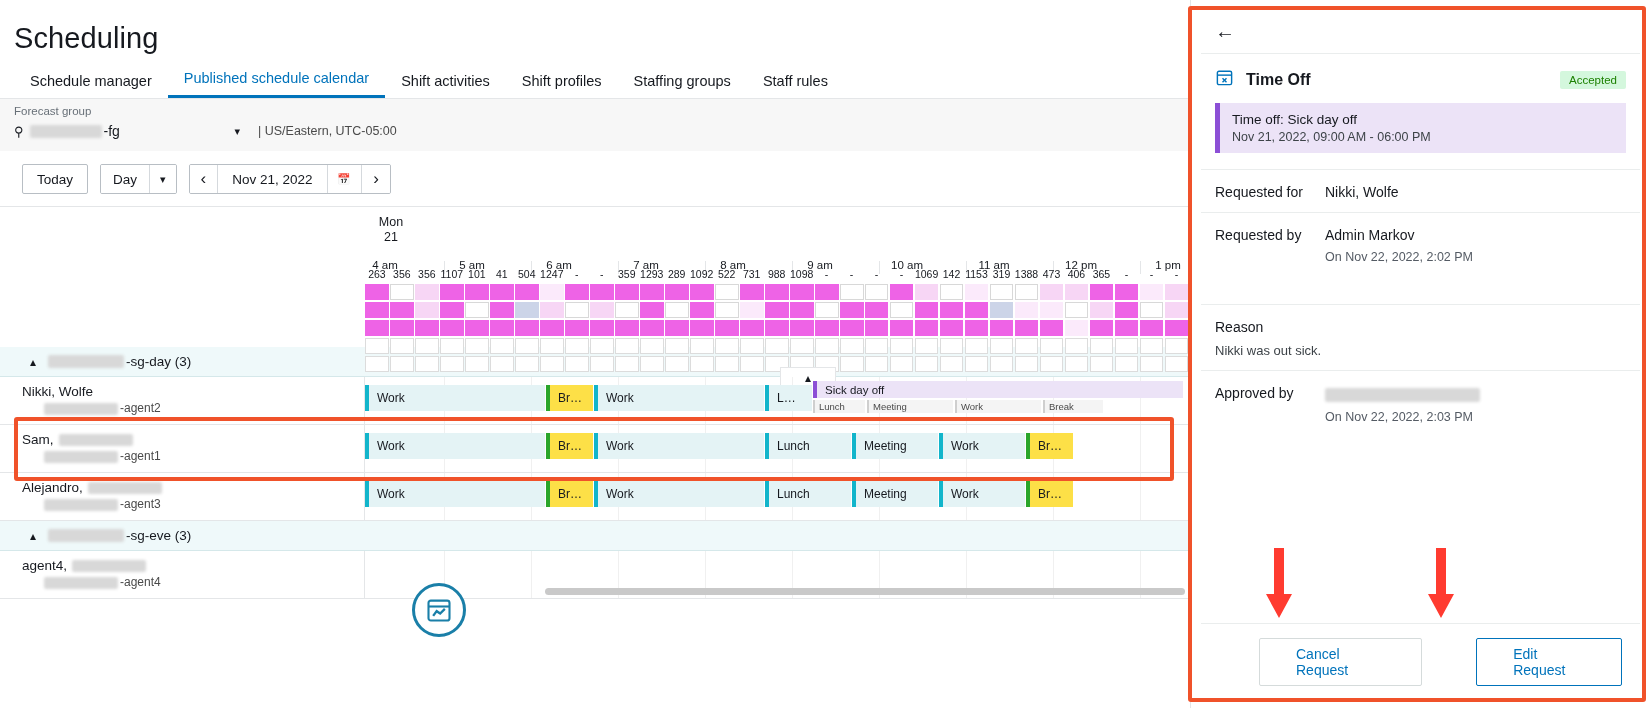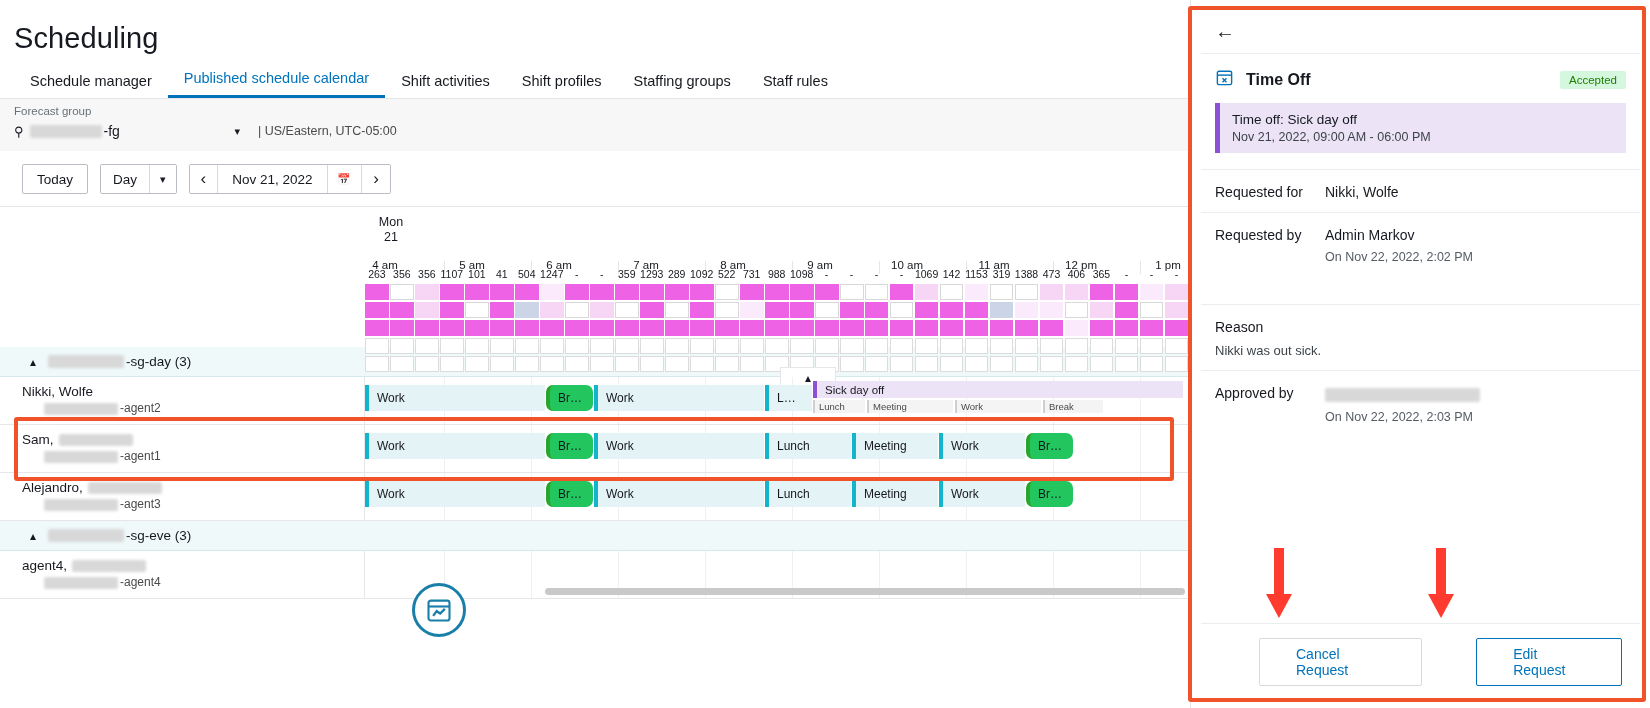--- a/index.html
+++ b/index.html
@@ -76,21 +76,21 @@
   .agentrow { display:flex; border-bottom:1px solid #e4e6e8; height:48px; position:relative;}
   .agentname { width:365px; flex:0 0 365px; padding:6px 0 0 22px; border-right:1px solid #e4e6e8; }
   .an1 { font-size:13.5px; color:#16191f; line-height:17px;}
   .an2 { font-size:12px; color:#4a4a4a; line-height:16px; padding-left:22px;}
   .lane { position:relative; flex:1; }
   .lanecell { position:absolute; top:0; bottom:0; width:1px; background:#f0f0f0;}
 
   .shift { position:absolute; top:8px; height:26px; font-size:12px; color:#16191f;
            display:flex; align-items:center; padding-left:8px; border-left:4px solid #0aa; }
   .shift.work { background:#e4f3f5; border-left-color:#12b5cb; }
-  .shift.break { background:#22c55e; border-left-color:#2aa52a;border-radius:7px; }
+  .shift.break { background:#fde047; border-left-color:#2aa52a; }
   .shift.lunch { background:#e4f3f5; border-left-color:#12b5cb; }
   .shift.timeoff { background:#ece3f7; border-left-color:#8c4fd6; top:4px; height:17px; font-size:11.5px;}
 
   .subact { position:absolute; top:23px; height:13px; font-size:9.5px; color:#4a4a4a;
             display:flex; align-items:center; padding-left:4px; background:#f4f4f4;
             border-left:2px solid #cfcfcf; }
 
   .hscroll { position:absolute; left:545px; bottom:4px; width:640px; height:7px;
              background:#c9c9c9; border-radius:4px; }
 

